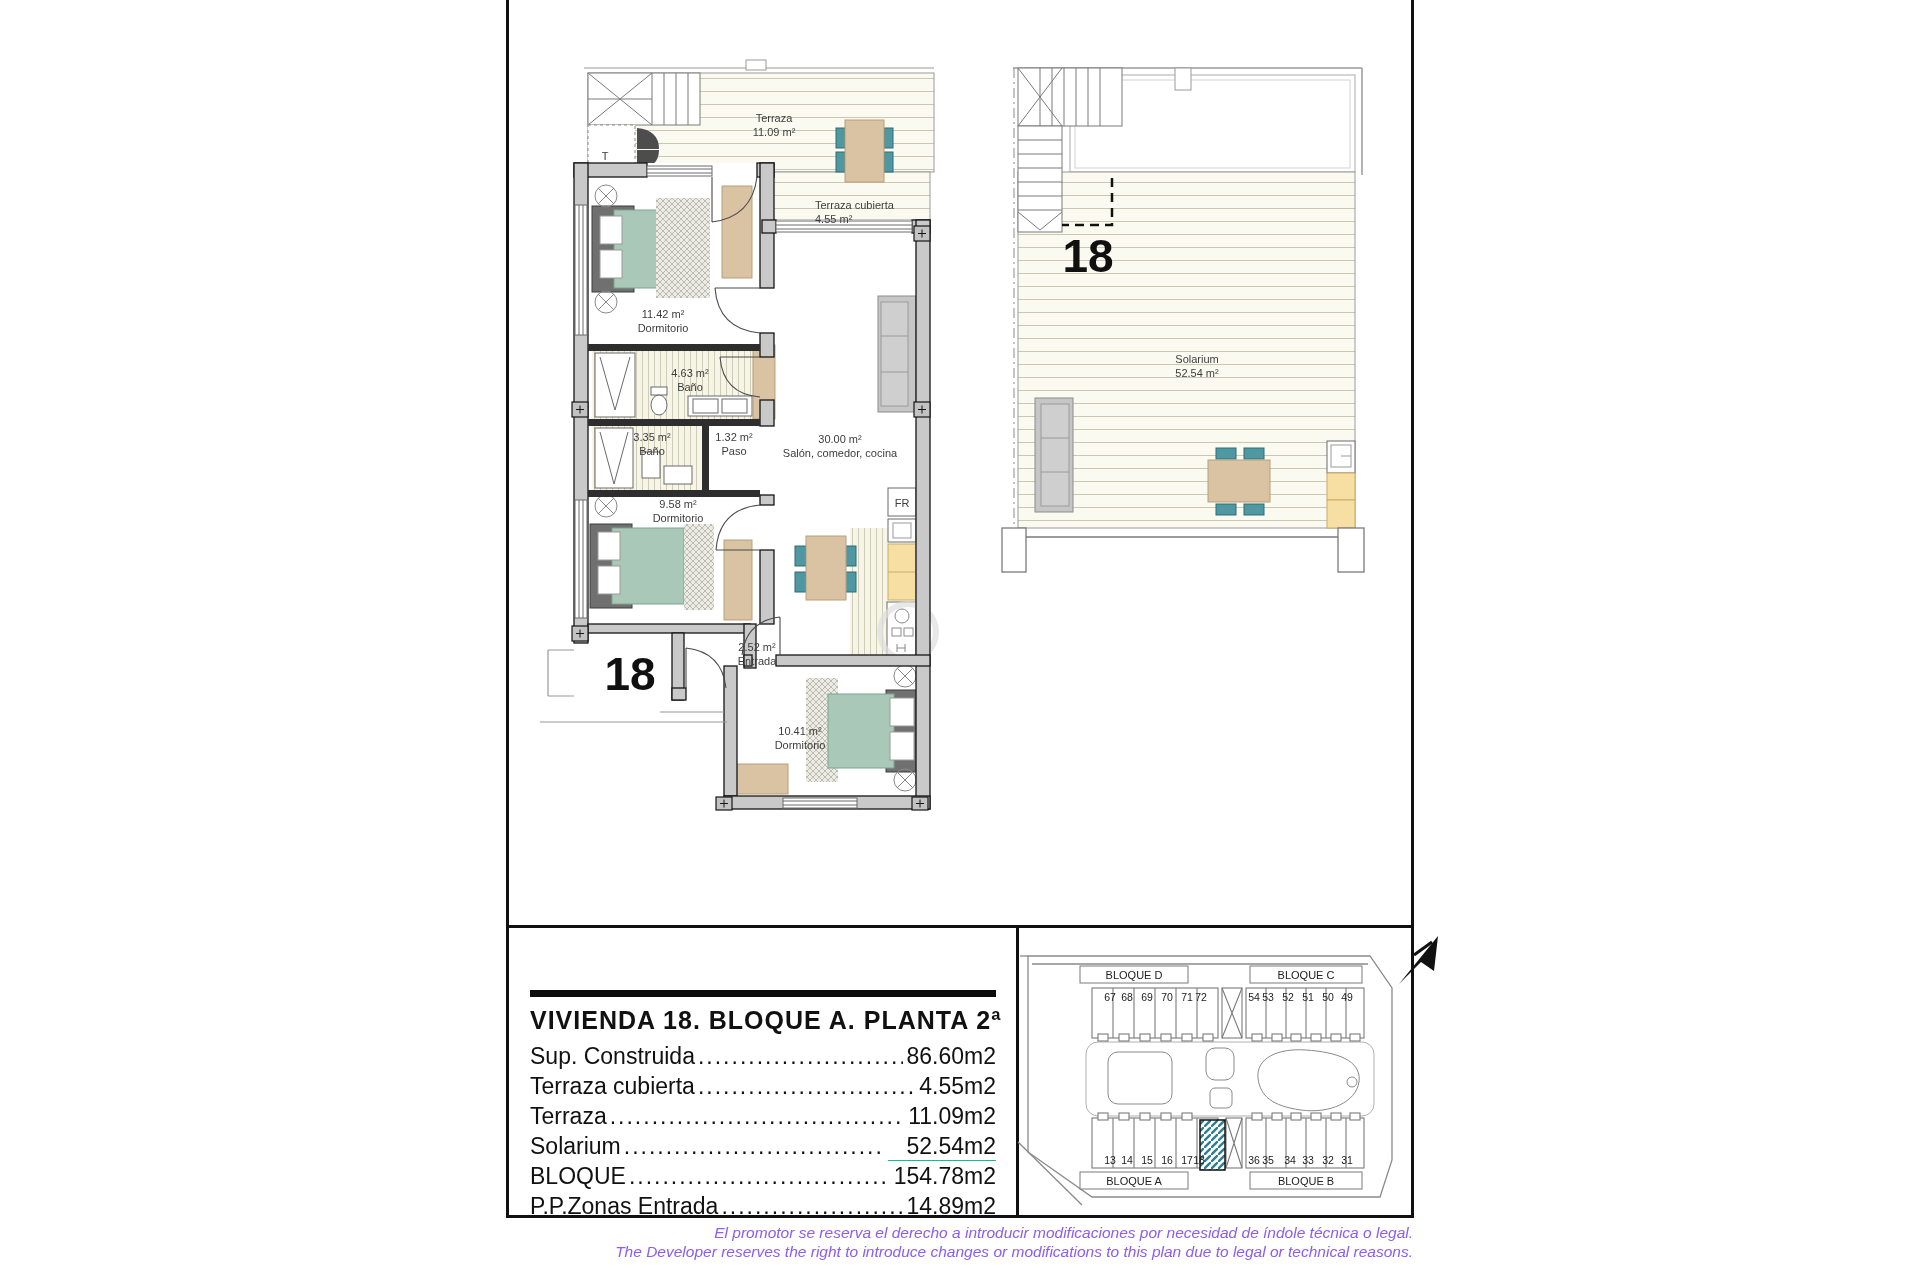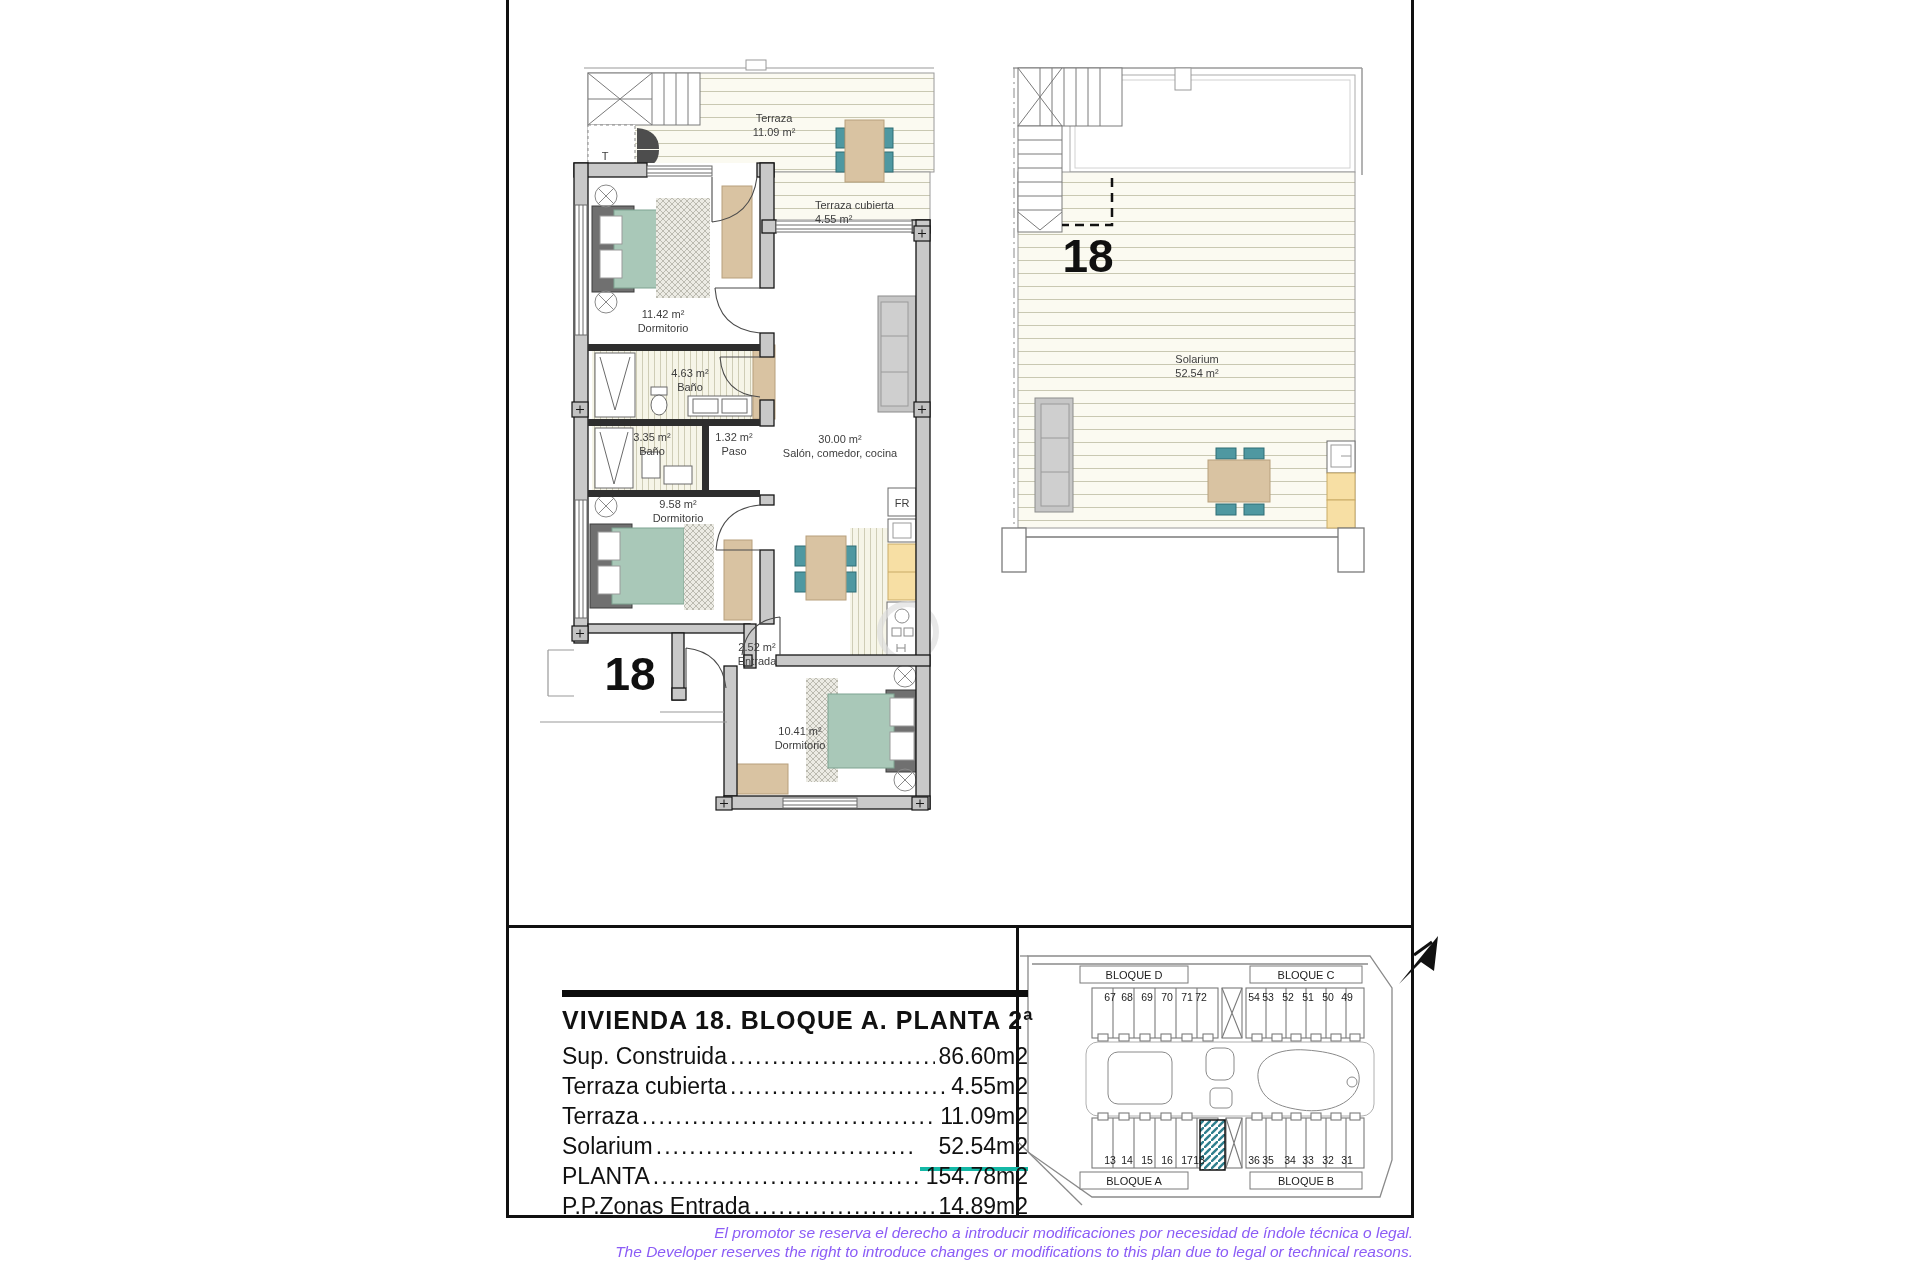--- a/index.html
+++ b/index.html
@@ -1,28 +1,28 @@
 <!DOCTYPE html>
 <html><head>
 <meta charset="utf-8">
 <style>
   html,body{margin:0;padding:0;background:#fff;width:1920px;height:1280px;overflow:hidden;
     font-family:"Liberation Sans",sans-serif;color:#111;}
   .abs{position:absolute;}
   
   .frame{position:absolute;background:#101010;}
   
-  #area-table{position:absolute;left:530px;top:990px;width:466px;margin-left:32px;}
+  #area-table{position:absolute;left:530px;top:990px;width:466px;}
   #area-table .bar{height:7px;background:#0c0c0c;margin-bottom:9px;}
   #area-table .ttl{font-size:25px;font-weight:bold;letter-spacing:1px;white-space:nowrap;margin-bottom:8px;}
   .arow{display:flex;align-items:baseline;font-size:23px;height:30px;white-space:nowrap;}
   .arow .lb{flex:0 0 auto;}
   .arow .dots{flex:1 1 auto;overflow:hidden;letter-spacing:2px;margin:0 3px;}
   .arow .val{flex:0 0 auto;text-align:left;}
-  .arow .val.u{border-bottom:4px solid #14b8a6;padding-left:18px;padding-bottom:7px;}
+  .arow .val.u{border-bottom:1px solid #14b8a6;padding-left:18px;padding-bottom:0px;}
   
   #disclaimer{position:absolute;right:507px;top:1223px;text-align:right;font-style:italic;
     font-size:15.5px;line-height:19px;color:#8b5cf6;}
   svg text{font-family:"Liberation Sans",sans-serif;}
   .lbl{font-size:11px;fill:#3d3d3d;}
   .big{font-size:46px;font-weight:bold;fill:#101010;}
   .site-num{font-size:10.5px;fill:#222;}
   .site-blk{font-size:11px;fill:#222;}
 </style>
 </head>
@@ -482,21 +482,21 @@
     <span class="lb">Terraza</span>
     <span class="dots">..........................................................................................</span>
     <span class="val">11.09m2</span>
   </div>
   <div class="arow">
     <span class="lb">Solarium</span>
     <span class="dots">..........................................................................................</span>
     <span class="val u">52.54m2</span>
   </div>
   <div class="arow">
-    <span class="lb">PLANTA</span>
+    <span class="lb">BLOQUE</span>
     <span class="dots">..........................................................................................</span>
     <span class="val">154.78m2</span>
   </div>
   <div class="arow">
     <span class="lb">P.P.Zonas Entrada</span>
     <span class="dots">..........................................................................................</span>
     <span class="val">14.89m2</span>
   </div>
 </div>
 

